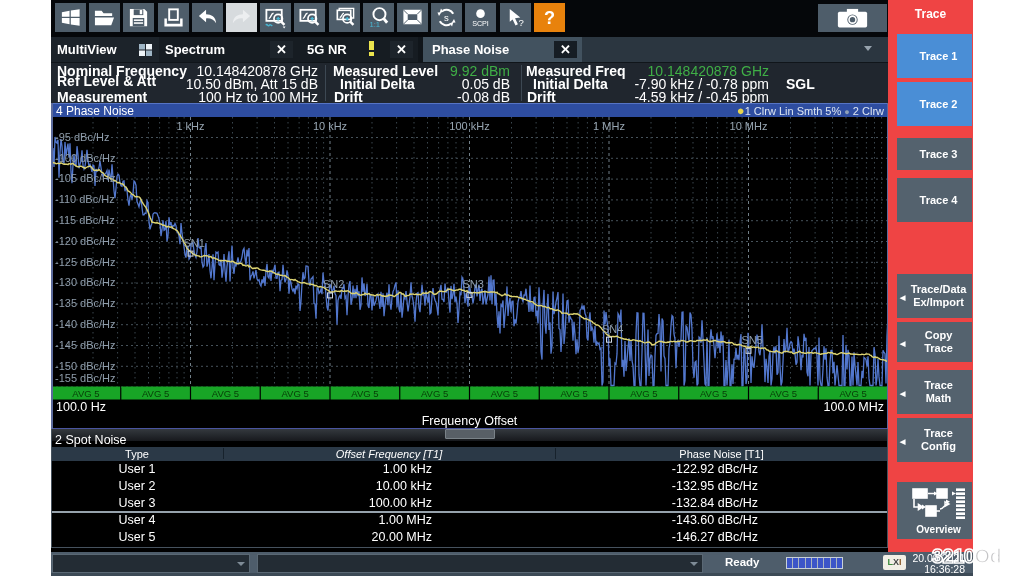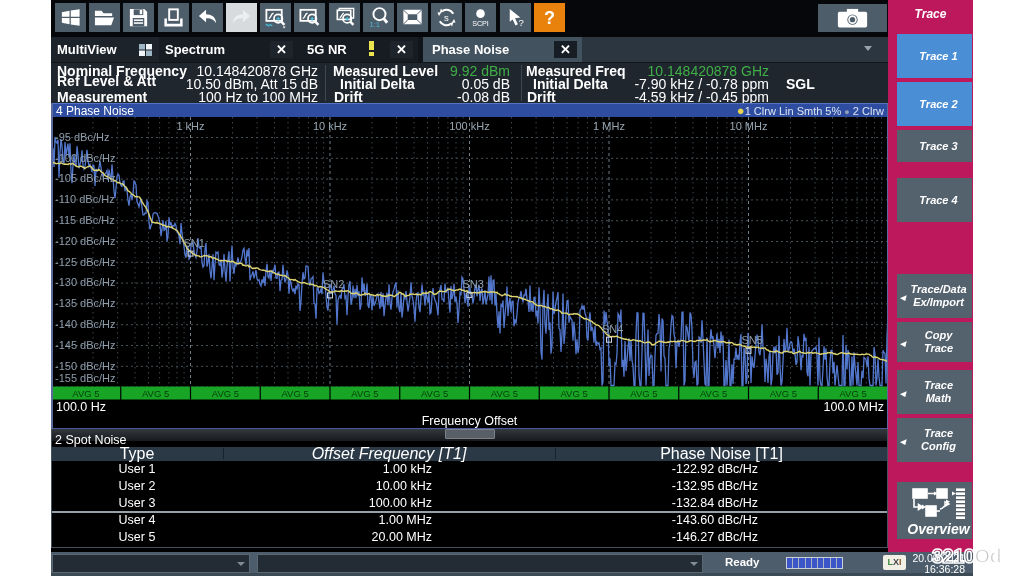--- a/index.html
+++ b/index.html
@@ -27,41 +27,41 @@
 .yl { font-size:11px; fill:#8f9dab; font-family:"Liberation Sans"; }
 .dl { font-size:11px; fill:#98a6b2; font-family:"Liberation Sans"; }
 .ml { font-size:11px; fill:#8f9dab; font-family:"Liberation Sans"; }
 .avg { font-size:9.5px; fill:#073c07; font-family:"Liberation Sans"; }
 #axr { position:absolute; left:0; top:400px; width:837px; height:15px; color:#fff; font-size:12.5px; }
 #fo { position:absolute; left:0; top:414px; width:837px; height:16px; color:#fff; font-size:12.5px; text-align:center; }
 #bline { position:absolute; left:0; top:427.5px; width:837px; height:1.5px; background:#4a55a0; z-index:6; }
 #handle { position:absolute; left:394px; top:429px; width:50px; height:10px; background:#585f66; border:1px solid #7a8288; border-radius:1px; z-index:6; }
 #win2 { position:absolute; left:0; top:429px; width:837px; height:119px; background:#000; }
 #win2 .title { position:absolute; left:4px; top:4px; color:#fff; font-size:12.5px; }
-#thead { position:absolute; left:0; top:18px; width:837px; height:14px; background:#2b3947; color:#fff; font-size:16px; }
+#thead { position:absolute; left:0; top:18px; width:837px; height:14px; background:#2b3947; color:#fff; font-size:11px; }
 #thead span, .trow span { position:absolute; top:0; line-height:14px; }
 .trow { position:absolute; left:0; width:837px; height:17px; color:#fff; font-size:12.5px; }
 .trow span { line-height:15px; }
 .c1 { left:0; width:172px; text-align:center; }
 .c2 { left:172px; width:209px; text-align:right; }
 .c3 { left:428px; width:279px; text-align:right; }
 #sbar { position:absolute; left:0; top:552px; width:922px; height:24px; background:#4e5d6b; border-bottom:3px solid #3c4a56; }
 .fld { position:absolute; top:2px; height:19px; background:#232c34; border:1px solid #5a6874; }
 .fld .da { position:absolute; right:4px; top:7px; width:0; height:0; border-left:4px solid transparent; border-right:4px solid transparent; border-top:4.5px solid #7e8b96; }
 #ready { position:absolute; left:674px; top:4px; color:#fff; font-size:11.5px; font-weight:bold; }
 #prog { position:absolute; left:735px; top:5px; width:57px; height:12px; border:1px solid #c8d0d8; display:flex; }
 #prog i { flex:1; background:#3c55c8; border-right:1px solid #aab4be; }
 #lxi { position:absolute; left:832px; top:3px; width:23px; height:15px; background:#f2efe6; border-radius:2px; color:#333; font-size:9px; font-weight:bold; text-align:center; line-height:15px; }
 #dt { position:absolute; left:838px; top:1px; width:76px; color:#fff; font-size:10.5px; text-align:right; line-height:11px; }
-#side { position:absolute; left:837px; top:0; width:85px; height:552px; background:#be185d;font-style:italic; }
+#side { position:absolute; left:837px; top:0; width:85px; height:552px; background:#ef4444; }
 .sb { position:absolute; left:9px; width:75px; background:#54626e; color:#fff; font-size:11px; font-weight:bold; display:flex; align-items:center; justify-content:center; text-align:center; line-height:13px;padding-left:8px; }
 .sb.blue { background:#4a8ed6; }
 .sb .ar { position:absolute; left:3px; top:50%; margin-top:-5px; font-size:7px; color:#fff; }
 .sb.ov { flex-direction:column; }
-.ovt { font-size:14px; font-weight:bold; }
+.ovt { font-size:10px; font-weight:bold; }
 #wm { position:absolute; left:932px; top:545px; font-size:20px; font-weight:bold; color:rgba(60,60,66,0.30); -webkit-text-stroke:1.6px #fff; letter-spacing:-0.5px; z-index:40; }
 </style></head>
 <body>
 <div id="page">
 <div id="scr">
 
   <div style="position:absolute;left:0;top:0;width:922px;height:37px;background:#05070a"></div>
   <div class="tbtn" style="left:4px;background:#4e5d6a">
         <svg viewBox="0 0 24 24">
           <g fill="#fff">
@@ -446,21 +446,21 @@
   </div>
 
   <div id="side">
         <div id="tracetitle">Trace</div>
         <div class="sb blue" style="top:34px;height:44px">
           <span>Trace 1</span>
         </div>
         <div class="sb blue" style="top:82px;height:44px">
           <span>Trace 2</span>
         </div>
-        <div class="sb" style="top:130px;height:32px">
+        <div class="sb" style="top:138px;height:32px">
           <span>Trace 3</span>
         </div>
         <div class="sb" style="top:178px;height:44px">
           <span>Trace 4</span>
         </div>
         <div class="sb" style="top:274px;height:44px">
           <span class="ar">◀</span>
           <span>Trace/Data<br>Ex/Import</span>
         </div>
         <div class="sb" style="top:322px;height:40px">

